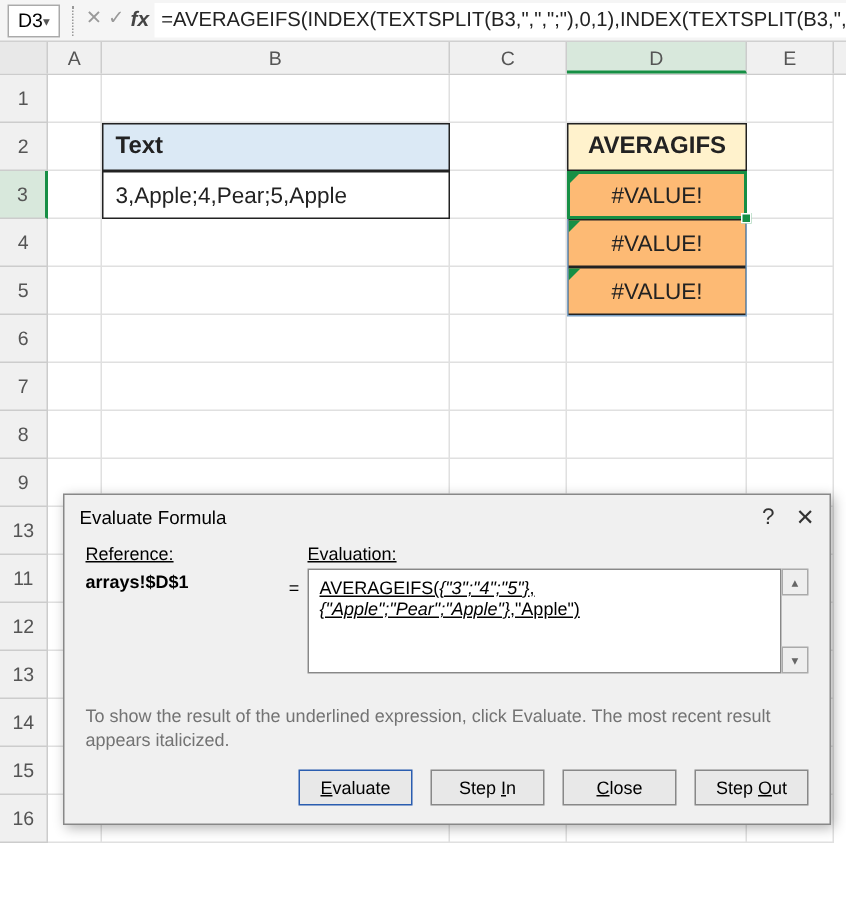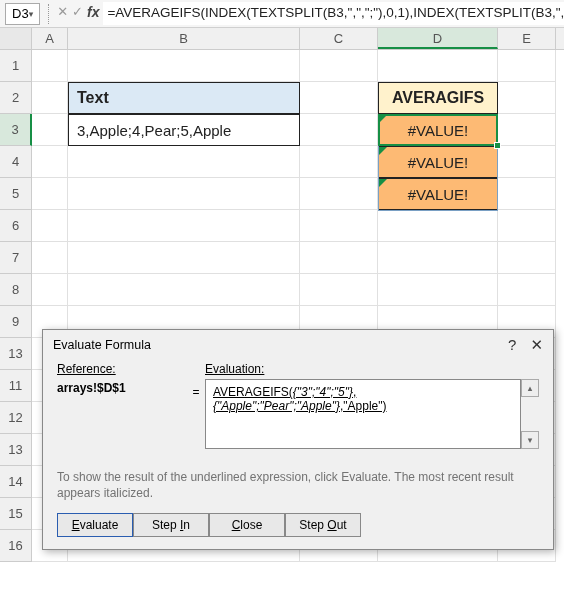--- a/index.html
+++ b/index.html
@@ -50,21 +50,21 @@
   .dref { width: 130px; font-weight: 700; font-size: 12px; padding-top: 2px; }
   .deq { width: 18px; text-align: center; padding-top: 6px; }
   .devalwrap { flex: 1; position: relative; display: flex; }
   .deval { flex: 1; height: 70px; background: #fff; border: 1px solid #888; padding: 5px 7px; font-size: 12px; color: #000; overflow: hidden; }
   .deval .u { text-decoration: underline; }
   .deval .i { font-style: italic; }
   .scrollbtn { width: 18px; display: flex; flex-direction: column; justify-content: space-between; }
   .scrollbtn div { height: 18px; border: 1px solid #aaa; background: #eee; font-size: 9px; text-align: center; line-height: 16px; color: #666; }
   
   .dhelp { padding: 12px 14px 6px 14px; font-size: 12px; color: #737373; line-height: 1.35; }
-  .dbtns { display: flex; gap: 0; padding: 6px 14px 12px 14px; }
+  .dbtns { display: flex; justify-content: flex-end; gap: 12px; padding: 6px 14px 12px 14px; }
   .dbtns button { width: 76px; height: 24px; font-size: 12px; border: 1px solid #888; background: #e8e8e8; cursor: pointer; }
   .dbtns button.primary { border: 1.5px solid #2a5db0; }
   .dbtns button:disabled { color: #000000; }
   .dbtns .ul { text-decoration: underline; }
 </style>
 </head>
 <body>
 
 <div class="topbar">
   <div class="namebox">

